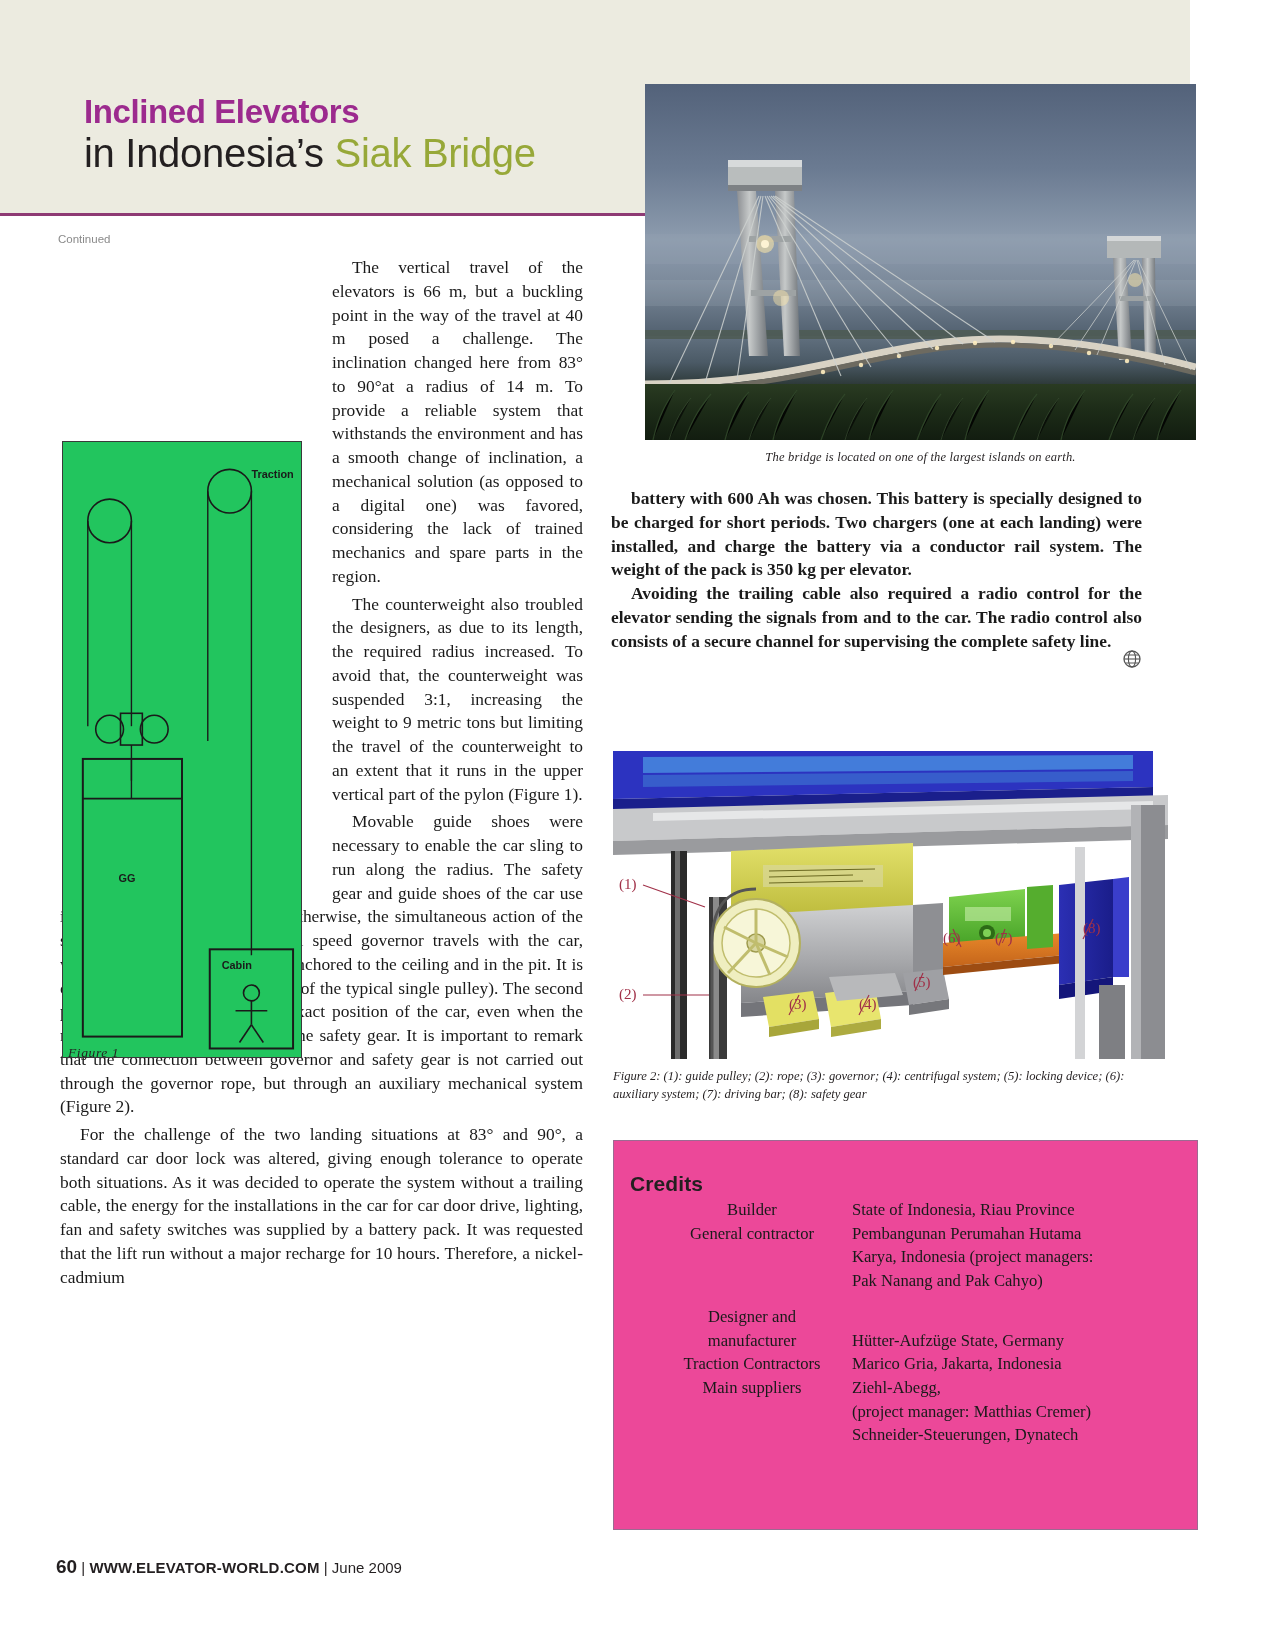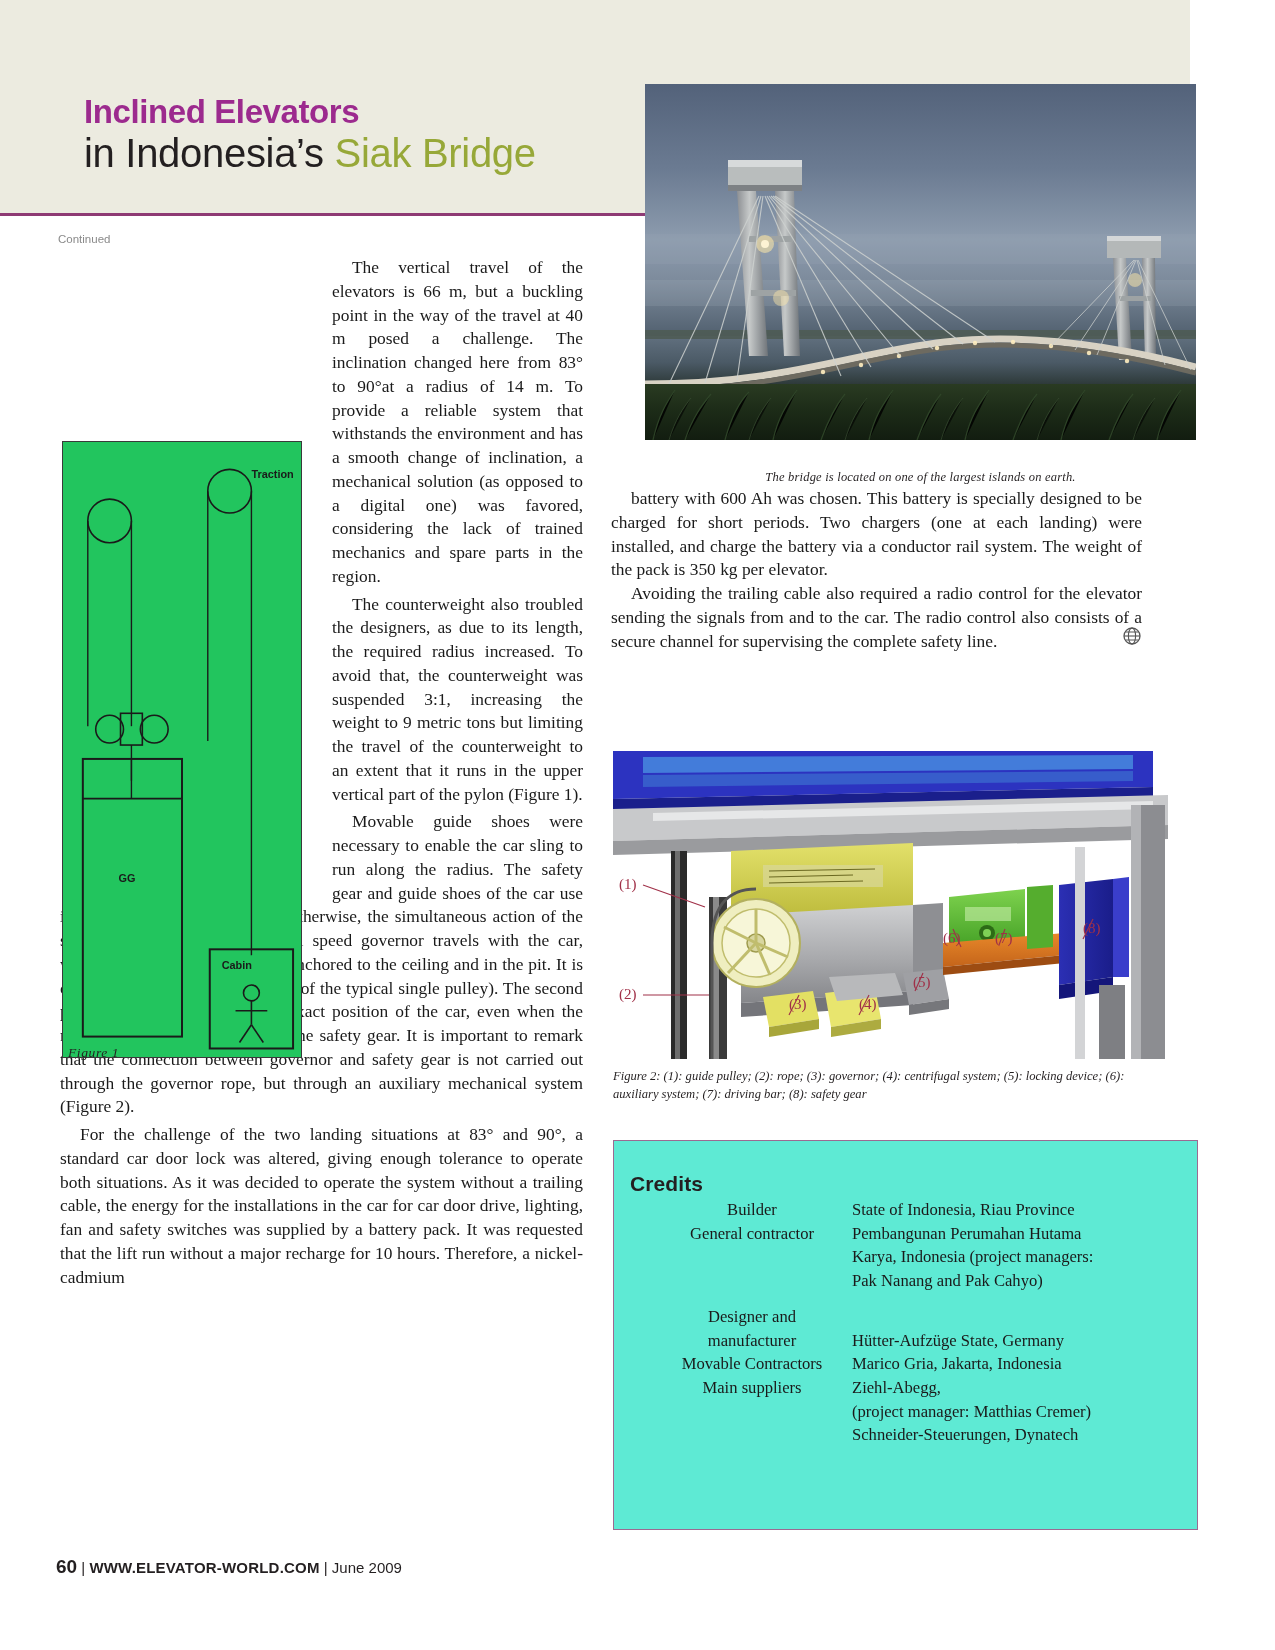--- a/index.html
+++ b/index.html
@@ -32,21 +32,21 @@
     letter-spacing: -0.3px;
   }
   .title-sub .accent { color: #97a838; }
 
   
   .hero {
     position: absolute; left: 645px; top: 84px; width: 551px; height: 356px;
     overflow: hidden; background: #1b2430;
   }
   .hero-caption {
-    position: absolute; left: 645px; top: 470px; width: 551px;
+    position: absolute; left: 645px; top: 450px; width: 551px;
     font-family: "Liberation Serif", serif; font-style: italic;
     font-size: 12.5px; color: #231f20; text-align: center; letter-spacing: .2px;
   }
 
   
   .continued {
     position: absolute; left: 58px; top: 233px;
     font-family: "Liberation Sans", sans-serif; font-size: 11.5px; color: #8a8a8a;
   }
 
@@ -58,20 +58,21 @@
   }
   .col-left p { text-indent: 20px; margin: 4px; }
   .wrap-fig1 {
     float: left; width: 262px; height: 640px; margin: 4px 14px 0 0;
     shape-outside: margin-box;
   }
   .col-right {
     position: absolute; left: 611px; top: 487px; width: 531px;
     font-size: 17.4px; line-height: 1.365; color: #1a1a1a;
     text-align: justify;
+    font-weight: bold;
   }
   .col-right p { text-indent: 20px; margin: 0; }
 
   .globe-end {
     display: inline-block; float: right; margin-top: -4px;
   }
 
   
   .fig1-box {
     position: absolute; left: 62px; top: 441px; width: 240px; height: 617px;
@@ -90,21 +91,21 @@
   }
   .fig2-caption {
     position: absolute; left: 613px; top: 1068px; width: 555px;
     font-family: "Liberation Serif", serif; font-style: italic;
     font-size: 12.6px; line-height: 1.42; color: #231f20; text-align: left;
   }
 
   
   .credits {
     position: absolute; left: 613px; top: 1140px; width: 585px; height: 390px;
-    background: #5eead4; border: 1px solid #9c6a92;
+    background: #ec4899; border: 1px solid #9c6a92;
   }
   .credits h2 {
     font-family: "Liberation Sans", sans-serif; font-weight: bold;
     font-size: 21px; color: #231f20; margin: 31px 0 2px 16px; letter-spacing: .1px;
   }
   .credits-table {
     margin: 0 0 0 38px; width: 530px; border-collapse: collapse;
     font-size: 16.6px; color: #1a1a1a; line-height: 1.42;
   }
   .credits-table td { vertical-align: top; padding: 0; }
@@ -482,21 +483,21 @@
           </tr>
         <tr>
           <td class="k">Designer and</td>
           <td class="v"></td>
         </tr>
         <tr>
           <td class="k">manufacturer</td>
           <td class="v">Hütter-Aufzüge State, Germany</td>
         </tr>
         <tr>
-          <td class="k">Movable Contractors</td>
+          <td class="k">Traction Contractors</td>
           <td class="v">Marico Gria, Jakarta, Indonesia</td>
         </tr>
         <tr>
           <td class="k">Main suppliers</td>
           <td class="v">Ziehl-Abegg,</td>
         </tr>
         <tr>
           <td class="k"></td>
           <td class="v">(project manager: Matthias Cremer)</td>
         </tr>

